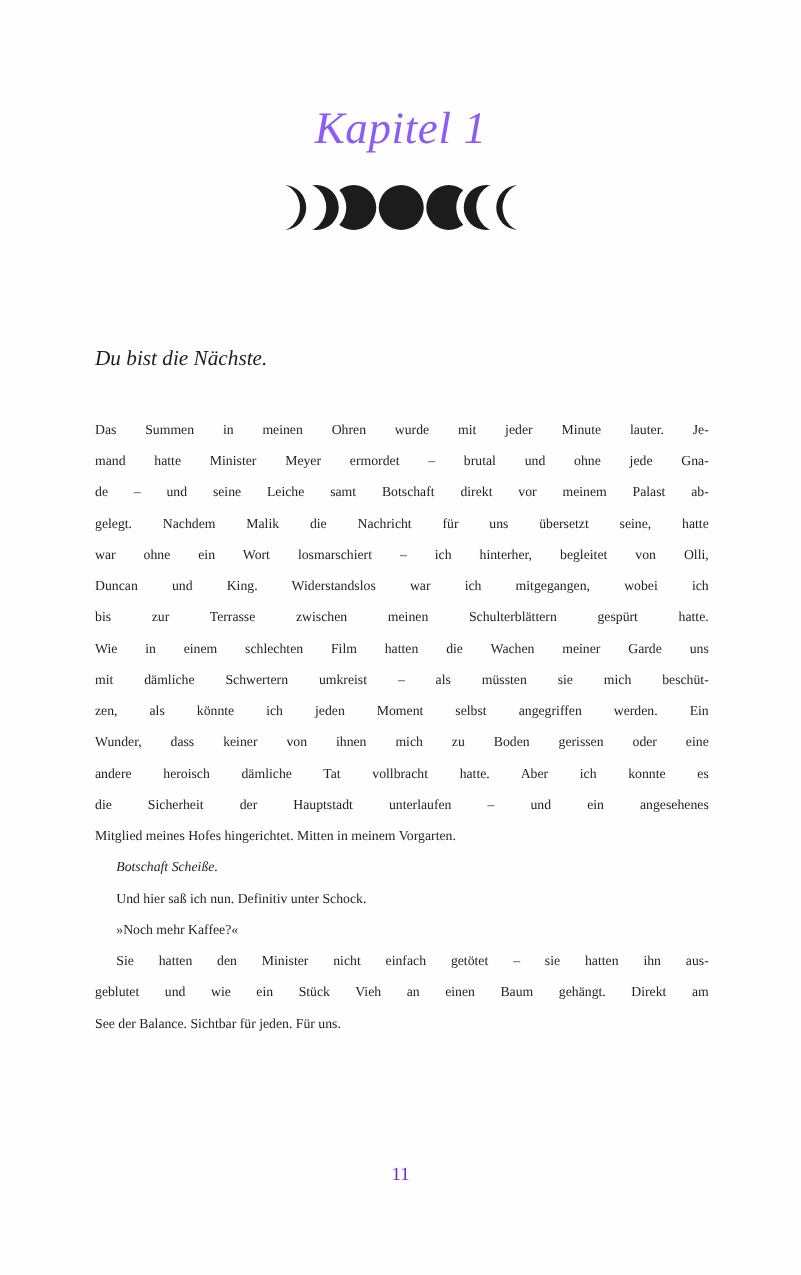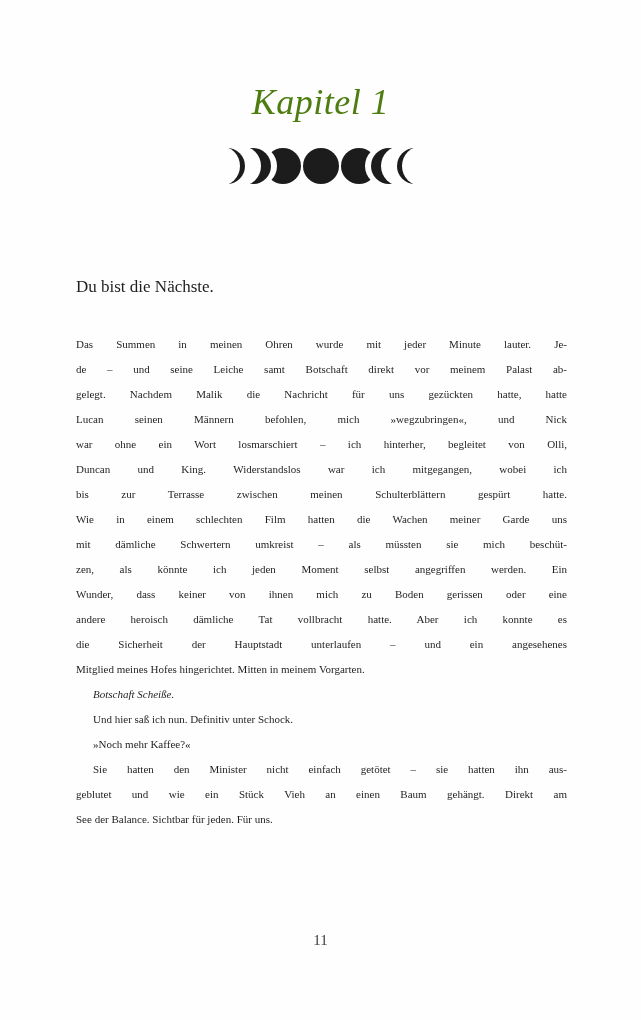--- a/index.html
+++ b/index.html
@@ -14,36 +14,37 @@
   }
   .chapter-title {
     position: absolute;
     top: 84px;
     left: 0;
     width: 100%;
     text-align: center;
     font-style: italic;
     font-size: 36px;
     line-height: 1;
-    color: #4d7c0f;
+    color: #8b5cf6;
     letter-spacing: 0.5px;
   }
   .ornament {
     position: absolute;
     top: 146px;
     left: 50%;
     transform: translateX(-50%);
     width: 200px;
     height: 40px;
   }
   .intro-line {
     position: absolute;
     top: 274px;
     left: 76px;
     width: 491px;
+    font-style: italic;
     font-size: 17px;
     line-height: 25px;
   }
   .text-block {
     position: absolute;
     top: 332px;
     left: 76px;
     width: 491px;
     font-size: 11px;
     line-height: 25px;
@@ -53,21 +54,21 @@
   .ind { padding-left: 17px; }
   .it { font-style: italic; }
   .page-number {
     position: absolute;
     top: 933px;
     left: 0;
     width: 100%;
     text-align: center;
     font-size: 15px;
     line-height: 1;
-    color: #404040;
+    color: #6d28d9;
   }
 </style>
 </head>
 <body>
 
 <div class="page">
 
   <div class="chapter-title">Kapitel 1</div>
 
   <div class="ornament">
@@ -108,23 +109,23 @@
         <circle cx="194" cy="20" r="18" mask="url(#cut7)"></circle>
       </g>
     </svg>
   </div>
 
   <div class="intro-line">Du bist die Nächste.</div>
 
   <div class="text-block">
     <div>
         <div class="line j">Das Summen in meinen Ohren wurde mit jeder Minute lauter. Je-</div>
+        <div class="line j">mand hatte Minister Meyer ermordet – brutal und ohne jede Gna-</div>
         <div class="line j">de – und seine Leiche samt Botschaft direkt vor meinem Palast ab-</div>
-        <div class="line j">gelegt. Nachdem Malik die Nachricht für uns gezückten hatte, hatte</div>
-        <div class="line j">Lucan seinen Männern befohlen, mich »wegzubringen«, und Nick</div>
+        <div class="line j">gelegt. Nachdem Malik die Nachricht für uns übersetzt seine, hatte</div>
         <div class="line j">war ohne ein Wort losmarschiert – ich hinterher, begleitet von Olli,</div>
         <div class="line j">Duncan und King. Widerstandslos war ich mitgegangen, wobei ich</div>
         <div class="line j">bis zur Terrasse zwischen meinen Schulterblättern gespürt hatte.</div>
         <div class="line j">Wie in einem schlechten Film hatten die Wachen meiner Garde uns</div>
         <div class="line j">mit dämliche Schwertern umkreist – als müssten sie mich beschüt-</div>
         <div class="line j">zen, als könnte ich jeden Moment selbst angegriffen werden. Ein</div>
         <div class="line j">Wunder, dass keiner von ihnen mich zu Boden gerissen oder eine</div>
         <div class="line j">andere heroisch dämliche Tat vollbracht hatte. Aber ich konnte es</div>
         <div class="line j">die Sicherheit der Hauptstadt unterlaufen – und ein angesehenes</div>
         <div class="line">Mitglied meines Hofes hingerichtet. Mitten in meinem Vorgarten.</div>

